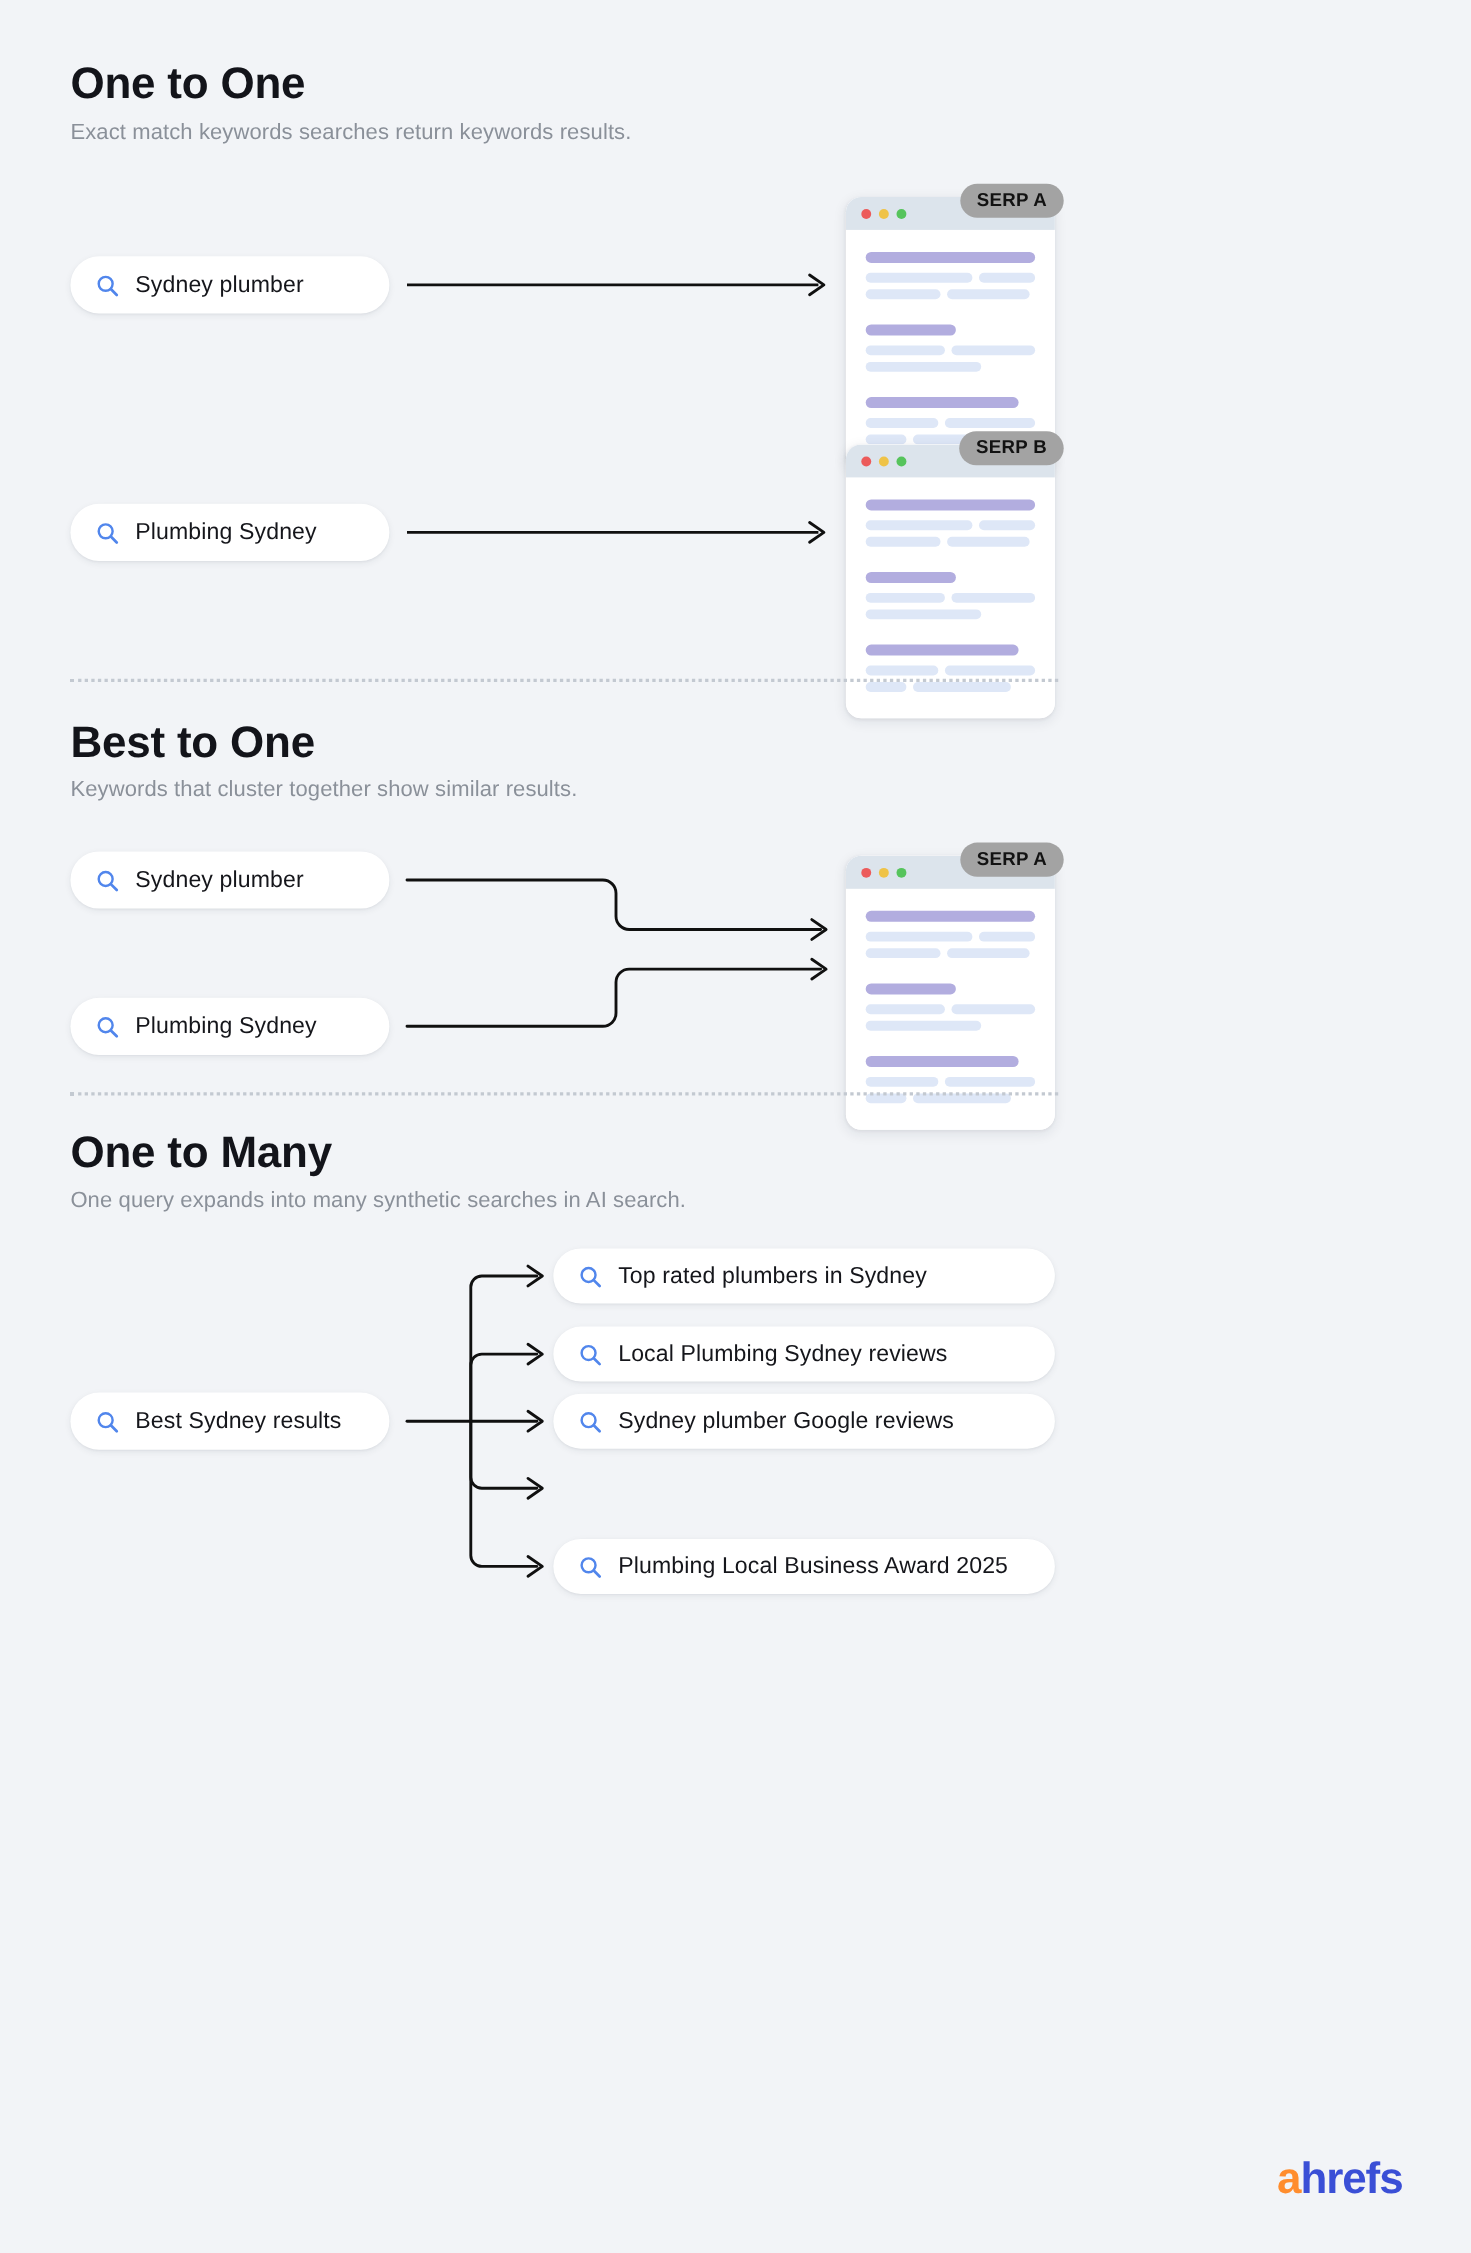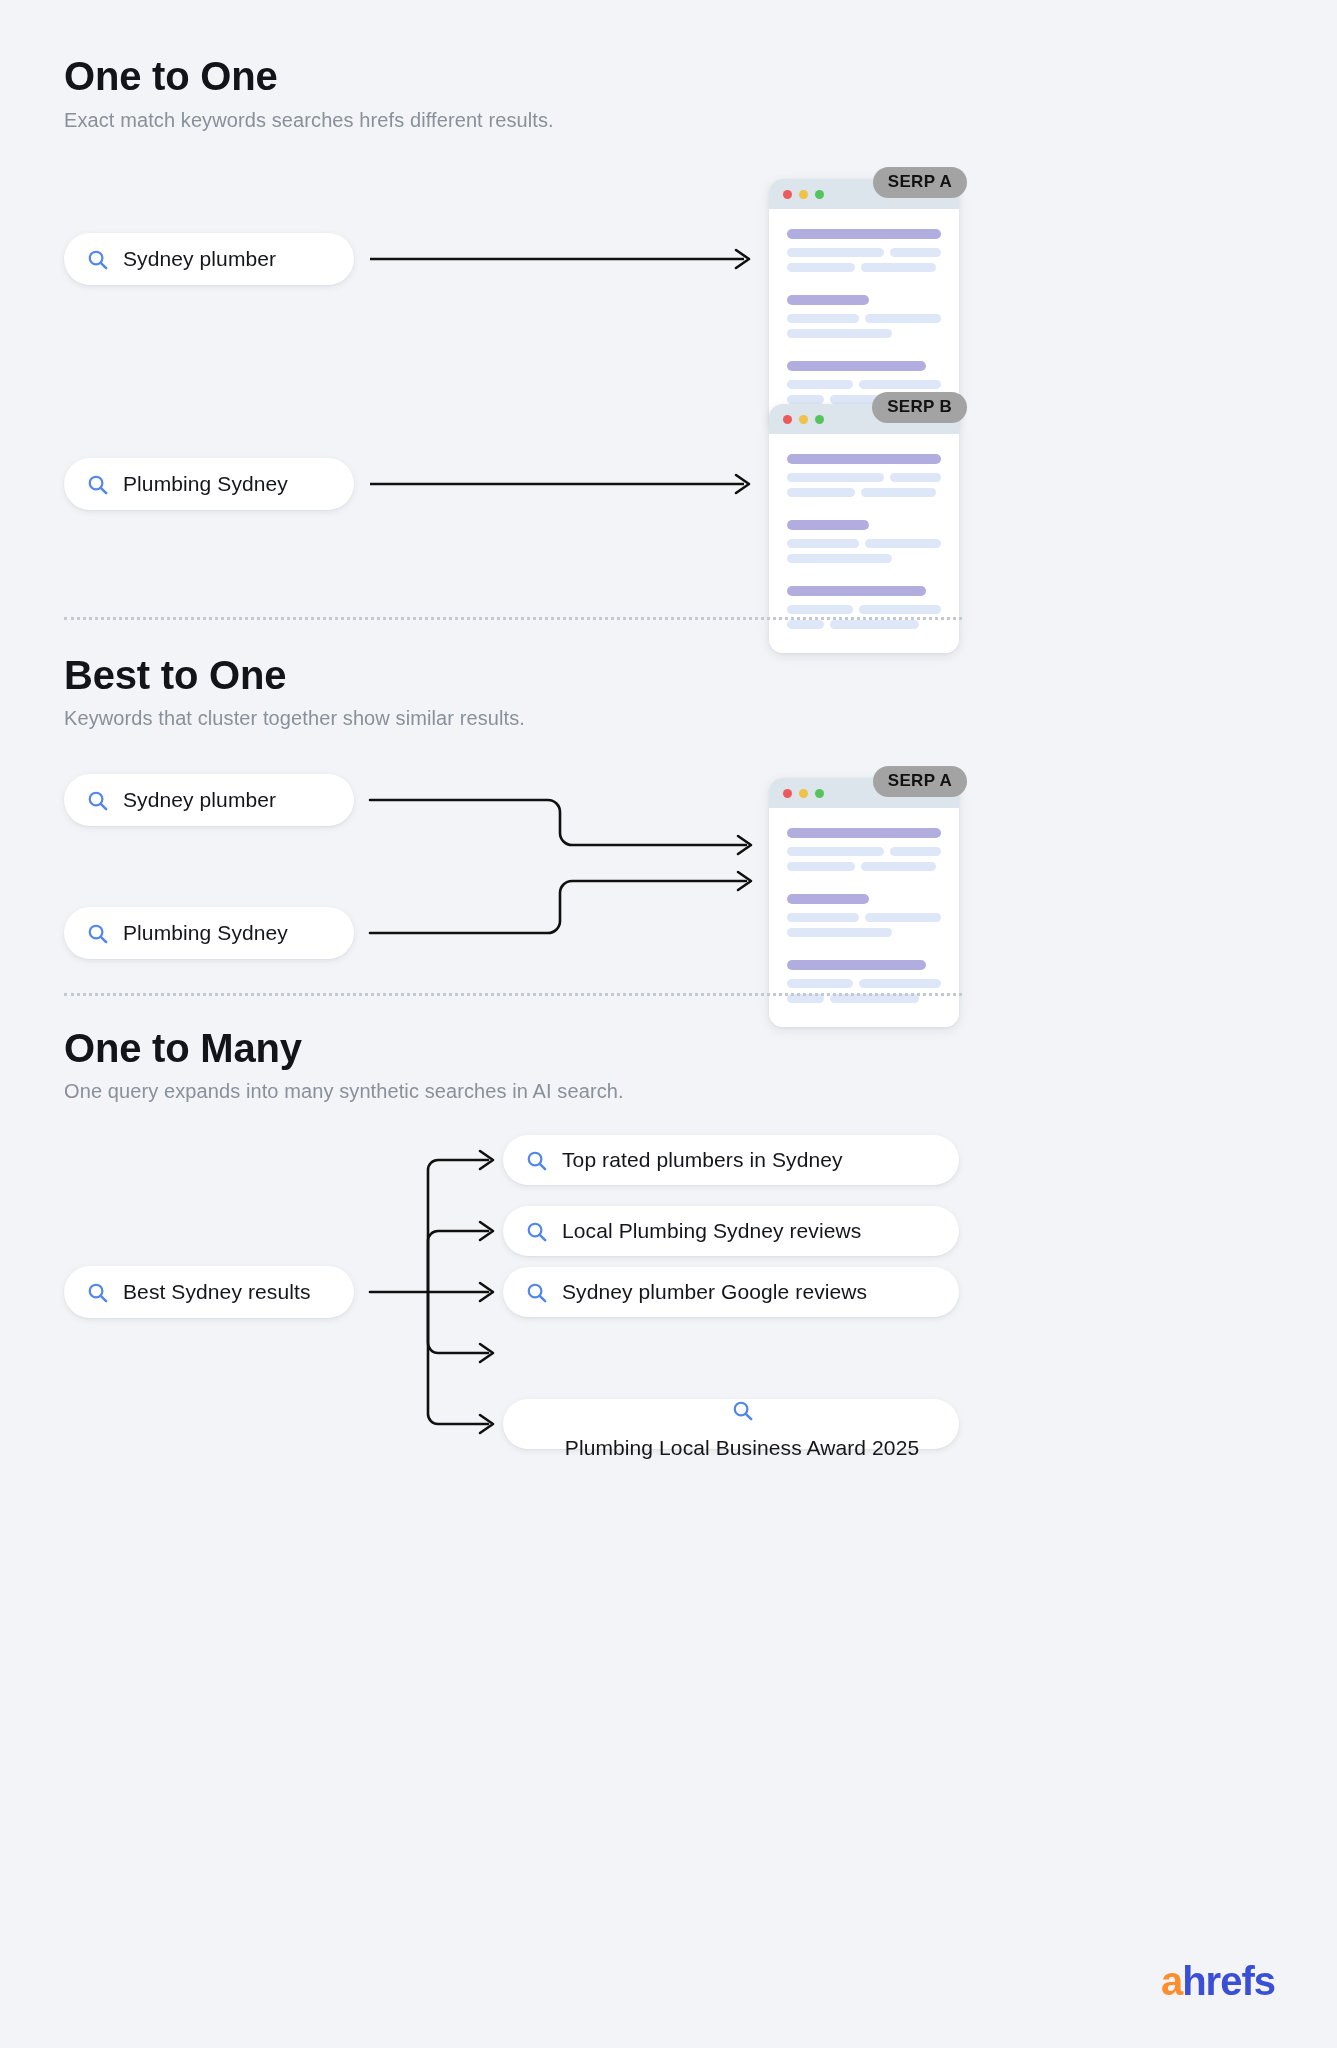--- a/index.html
+++ b/index.html
@@ -97,21 +97,21 @@
   }
   .logo .a{color:#FF8D2E;}
   .logo .rest{color:#3A4FD6;}
 </style>
 </head>
 <body>
 
 <div class="page">
 
   <div class="sec-title" style="top:56px;">One to One</div>
-  <div class="sec-sub" style="top:110px;">Exact match keywords searches hrefs different results.</div>
+  <div class="sec-sub" style="top:110px;">Exact match keywords searches return keywords results.</div>
 
   <div class="pill pill-left" style="top:233px;">
     <svg class="mag" width="23" height="23" viewBox="0 0 24 24">
       <circle cx="10.5" cy="10.5" r="6.6" fill="none" stroke="#5186EC" stroke-width="2.3"></circle>
       <line x1="15.4" y1="15.4" x2="21" y2="21" stroke="#5186EC" stroke-width="2.6" stroke-linecap="round"></line>
     </svg>
     <span class="lbl">Sydney plumber</span>
   </div>
 
   <div class="pill pill-left" style="top:458px;">
@@ -338,21 +338,21 @@
     </svg>
     <span class="lbl">Local Plumbing Sydney reviews</span>
   </div>
   <div class="pill pill-right" style="top:1267px;">
     <svg class="mag" width="23" height="23" viewBox="0 0 24 24">
       <circle cx="10.5" cy="10.5" r="6.6" fill="none" stroke="#5186EC" stroke-width="2.3"></circle>
       <line x1="15.4" y1="15.4" x2="21" y2="21" stroke="#5186EC" stroke-width="2.6" stroke-linecap="round"></line>
     </svg>
     <span class="lbl">Sydney plumber Google reviews</span>
   </div>
-  <div class="pill pill-right" style="top:1399px;flex-direction:column;">
+  <div class="pill pill-right" style="top:1399px;">
     <svg class="mag" width="23" height="23" viewBox="0 0 24 24">
       <circle cx="10.5" cy="10.5" r="6.6" fill="none" stroke="#5186EC" stroke-width="2.3"></circle>
       <line x1="15.4" y1="15.4" x2="21" y2="21" stroke="#5186EC" stroke-width="2.6" stroke-linecap="round"></line>
     </svg>
     <span class="lbl">Plumbing Local Business Award 2025</span>
   </div>
 
   <div class="logo">
     <span class="a">a</span><span class="rest">hrefs</span>
   </div>

